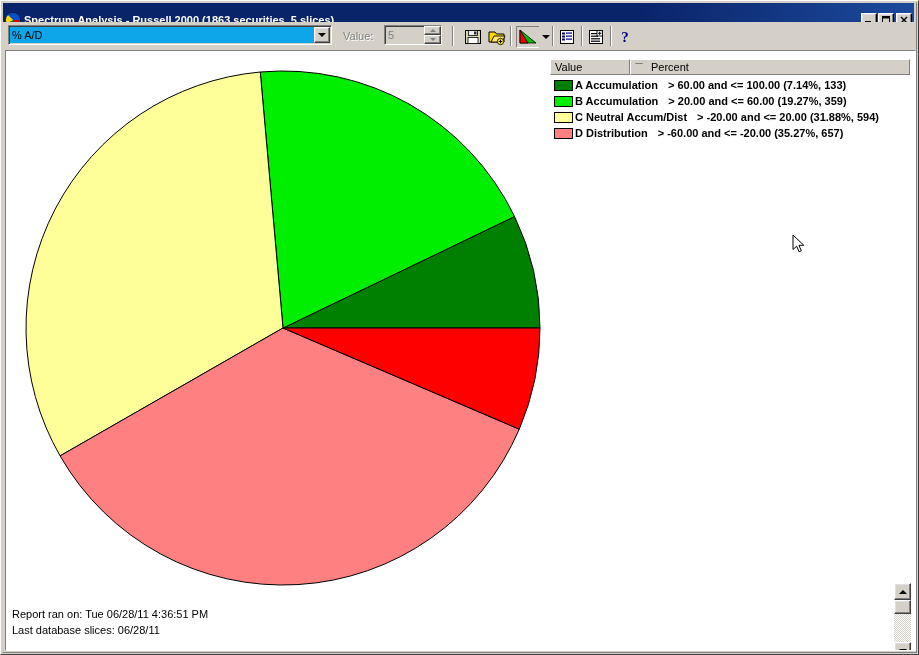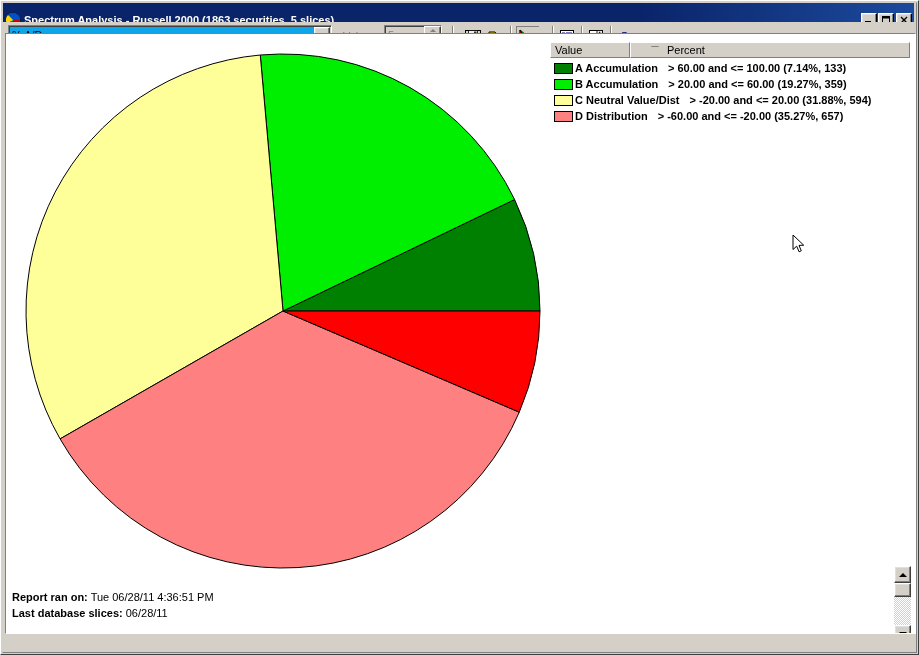--- a/index.html
+++ b/index.html
@@ -224,21 +224,21 @@
     background: #d4d0c8;
     display: flex;
     align-items: center;
     justify-content: center;
     box-sizing: border-box;
   }
 
   
   .client {
     position: absolute;
-    left: 4px; top: 32px;
+    left: 4px; top: 49px;
     width: 911px;
     height: 601px;
     box-sizing: border-box;
     background: #ffffff;
     border: 1px solid #808080;
     border-right-color: #ffffff;
     border-bottom-color: #ffffff;
     box-shadow: inset 1px 1px 0 #404040;
     overflow: hidden;
   }
@@ -279,21 +279,21 @@
     border-bottom-color: #808080;
     box-sizing: border-box;
     display: flex;
     align-items: center;
     font-size: 11px;
     color: #000000;
     padding-left: 4px;
     height: 16px;
   }
   .lh-value { width: 80px; }
-  .lh-percent { flex: 1 1 auto; padding-left: 18px; }
+  .lh-percent { flex: 1 1 auto; padding-left: 2px; }
   .sort-tri {
     width: 0; height: 0;
     border-left: 4px solid transparent;
     border-right: 4px solid transparent;
     border-top: 6px solid #d4d0c8;
     filter: drop-shadow(0 -1px 0 #808080);
     margin-right: 8px;
     margin-left: 2px;
     position: relative;
   }
@@ -320,21 +320,21 @@
 
   
   .footer {
     position: absolute;
     left: 6px;
     bottom: 12px;
     font-size: 11px;
     color: #000000;
     line-height: 16px;
   }
-  .footer b { font-weight: bold; text-align: center; }
+  .footer b { font-weight: normal; text-align: center; }
 
   
   .vscroll {
     position: absolute;
     right: 4px;
     bottom: 5px;
     width: 17px;
     height: 62px;
     background: #d4d0c8;
     box-sizing: border-box;
@@ -541,21 +541,21 @@
               <span class="lbl-name">A Accumulation</span>
               <span class="lbl-range">&gt; 60.00 and &lt;= 100.00 (7.14%, 133)</span>
             </div>
             <div class="legend-row">
               <span class="swatch" style="background: rgb(0, 238, 0);"></span>
               <span class="lbl-name">B Accumulation</span>
               <span class="lbl-range">&gt; 20.00 and &lt;= 60.00 (19.27%, 359)</span>
             </div>
             <div class="legend-row">
               <span class="swatch" style="background: rgb(255, 255, 153);"></span>
-              <span class="lbl-name">C Neutral Value/Dist</span>
+              <span class="lbl-name">C Neutral Accum/Dist</span>
               <span class="lbl-range">&gt; -20.00 and &lt;= 20.00 (31.88%, 594)</span>
             </div>
             <div class="legend-row">
               <span class="swatch" style="background: rgb(255, 128, 128);"></span>
               <span class="lbl-name">D Distribution</span>
               <span class="lbl-range">&gt; -60.00 and &lt;= -20.00 (35.27%, 657)</span>
             </div>
           </div>
       </div>
 

